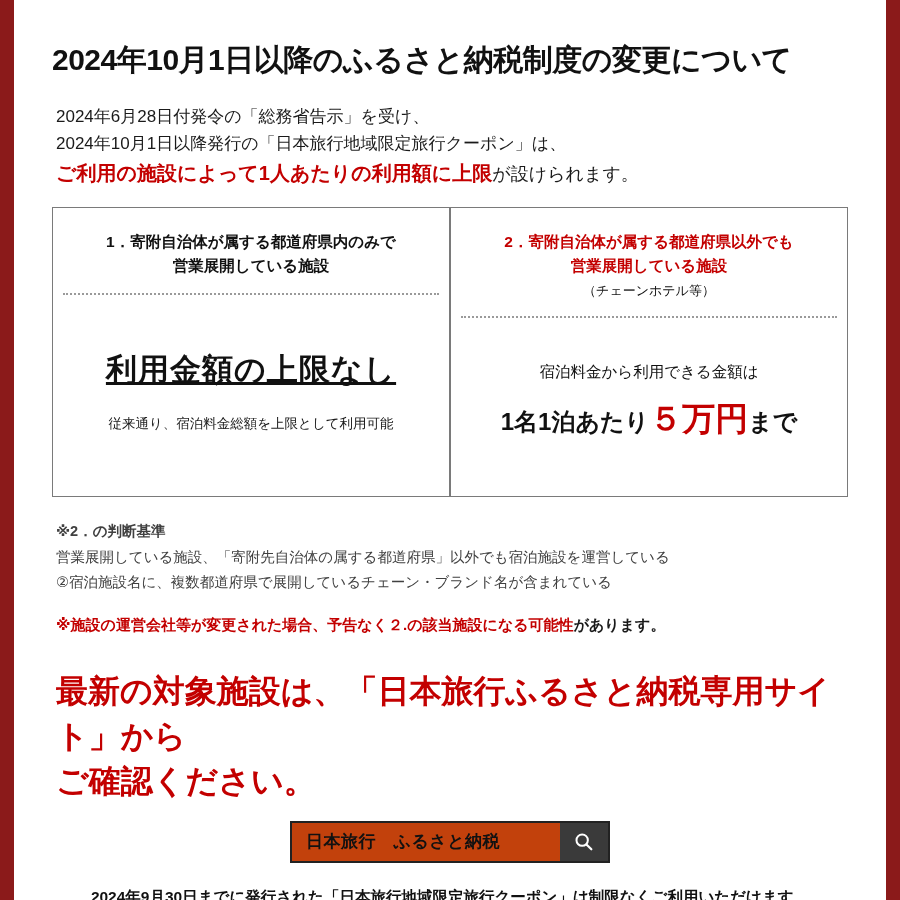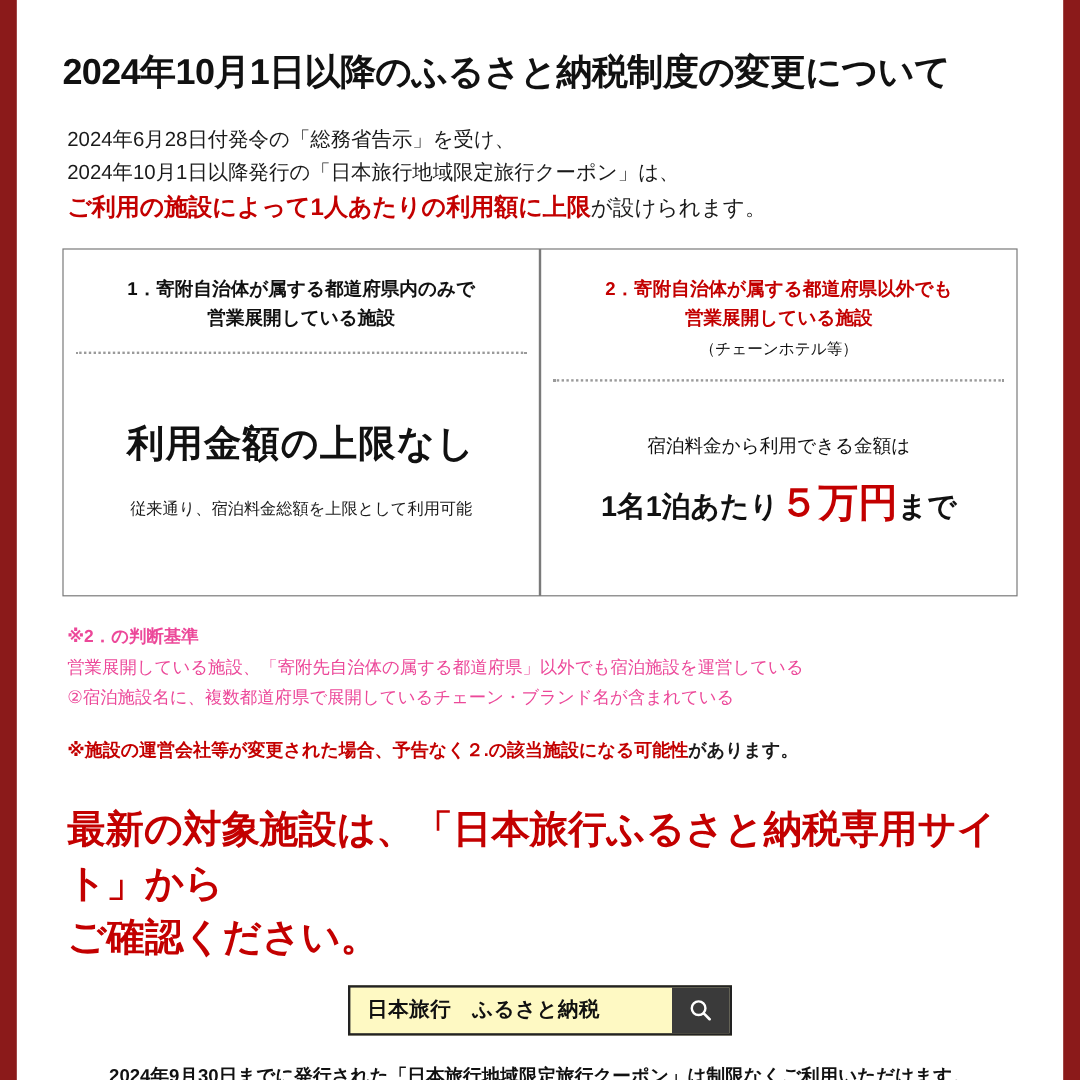--- a/index.html
+++ b/index.html
@@ -108,20 +108,21 @@
     align-items: center;
     justify-content: center;
     padding: 0 10px 10px 10px;
     text-align: center;
   }
   .big-black {
     font-size: 31px;
     font-weight: bold;
     color: #111111;
     letter-spacing: 1px;
+    text-decoration: underline;
   }
   .note-small {
     font-size: 13.5px;
     color: #1a1a1a;
     margin-top: 24px;
   }
   .mid-line {
     font-size: 15.5px;
     color: #111111;
     margin-bottom: 14px;
@@ -140,21 +141,21 @@
   .big-red-line .tail {
     font-size: 24px;
     color: #111111;
   }
 
   .criteria {
     margin-top: 22px;
     margin-left: 4px;
     font-size: 14.5px;
     line-height: 1.75;
-    color: #ec4899;
+    color: #404040;
   }
   .criteria .head { font-weight: bold; }
 
   .warn {
     margin-top: 20px;
     margin-left: 4px;
     font-size: 15px;
     font-weight: bold;
     color: #c30000;
   }
@@ -174,21 +175,21 @@
     justify-content: center;
     margin-top: 16px;
   }
   .searchbar {
     display: flex;
     align-items: center;
     border: 2px solid #222222;
     width: 320px;
     height: 42px;
     box-sizing: border-box;
-    background: #fef9c3;
+    background: #c2410c;
   }
   .searchbar .term {
     flex: 1 1 auto;
     font-size: 17px;
     font-weight: bold;
     color: #111111;
     padding-left: 14px;
     letter-spacing: 0.5px;
   }
   .searchbar .btn {

